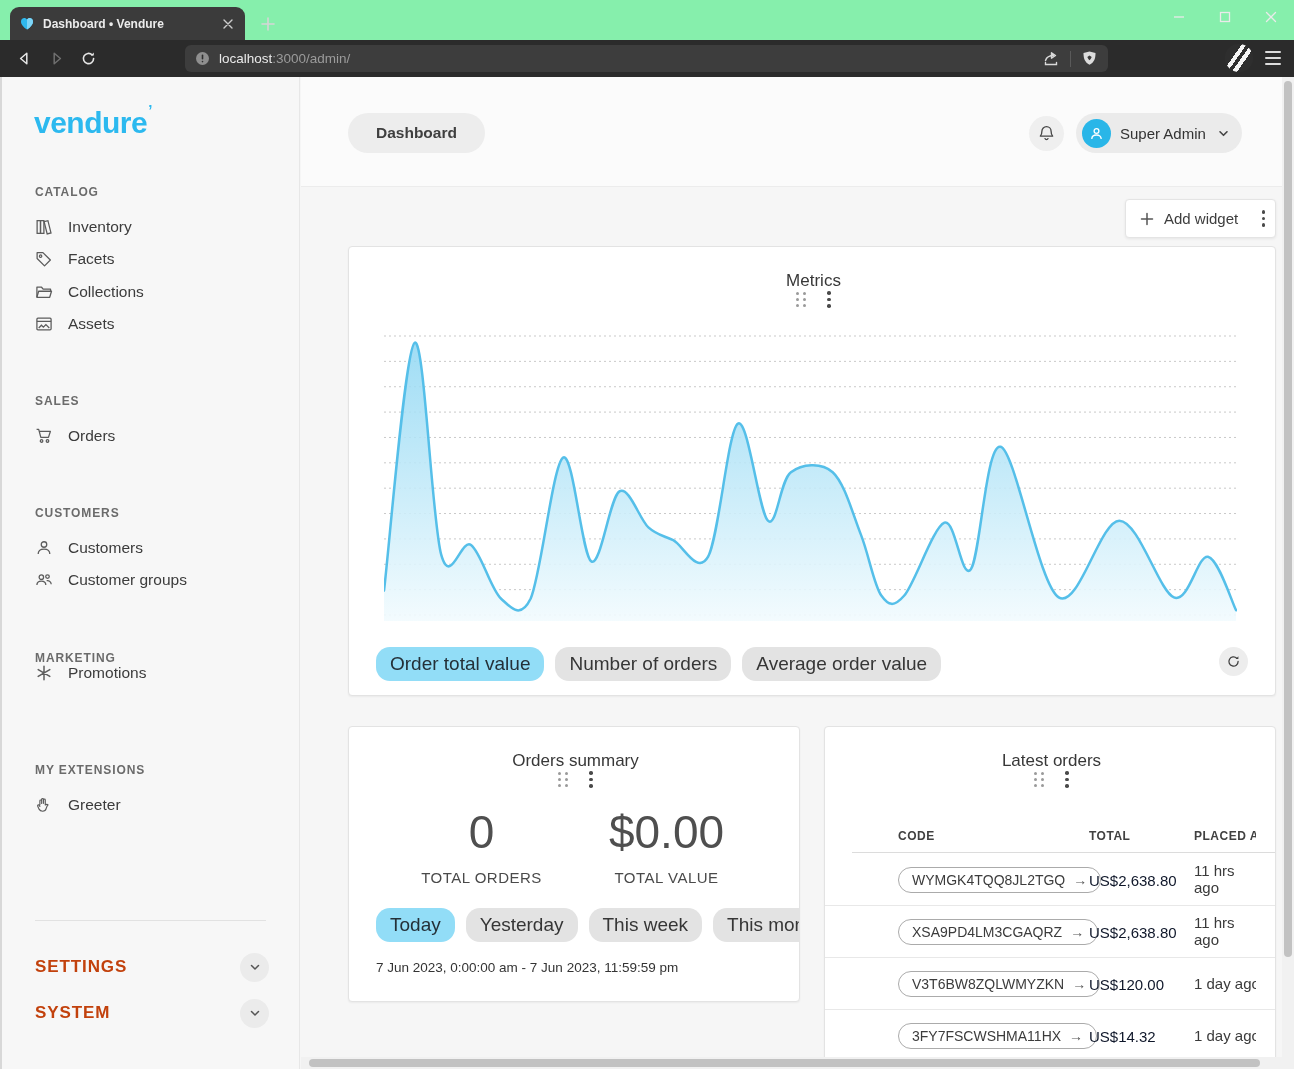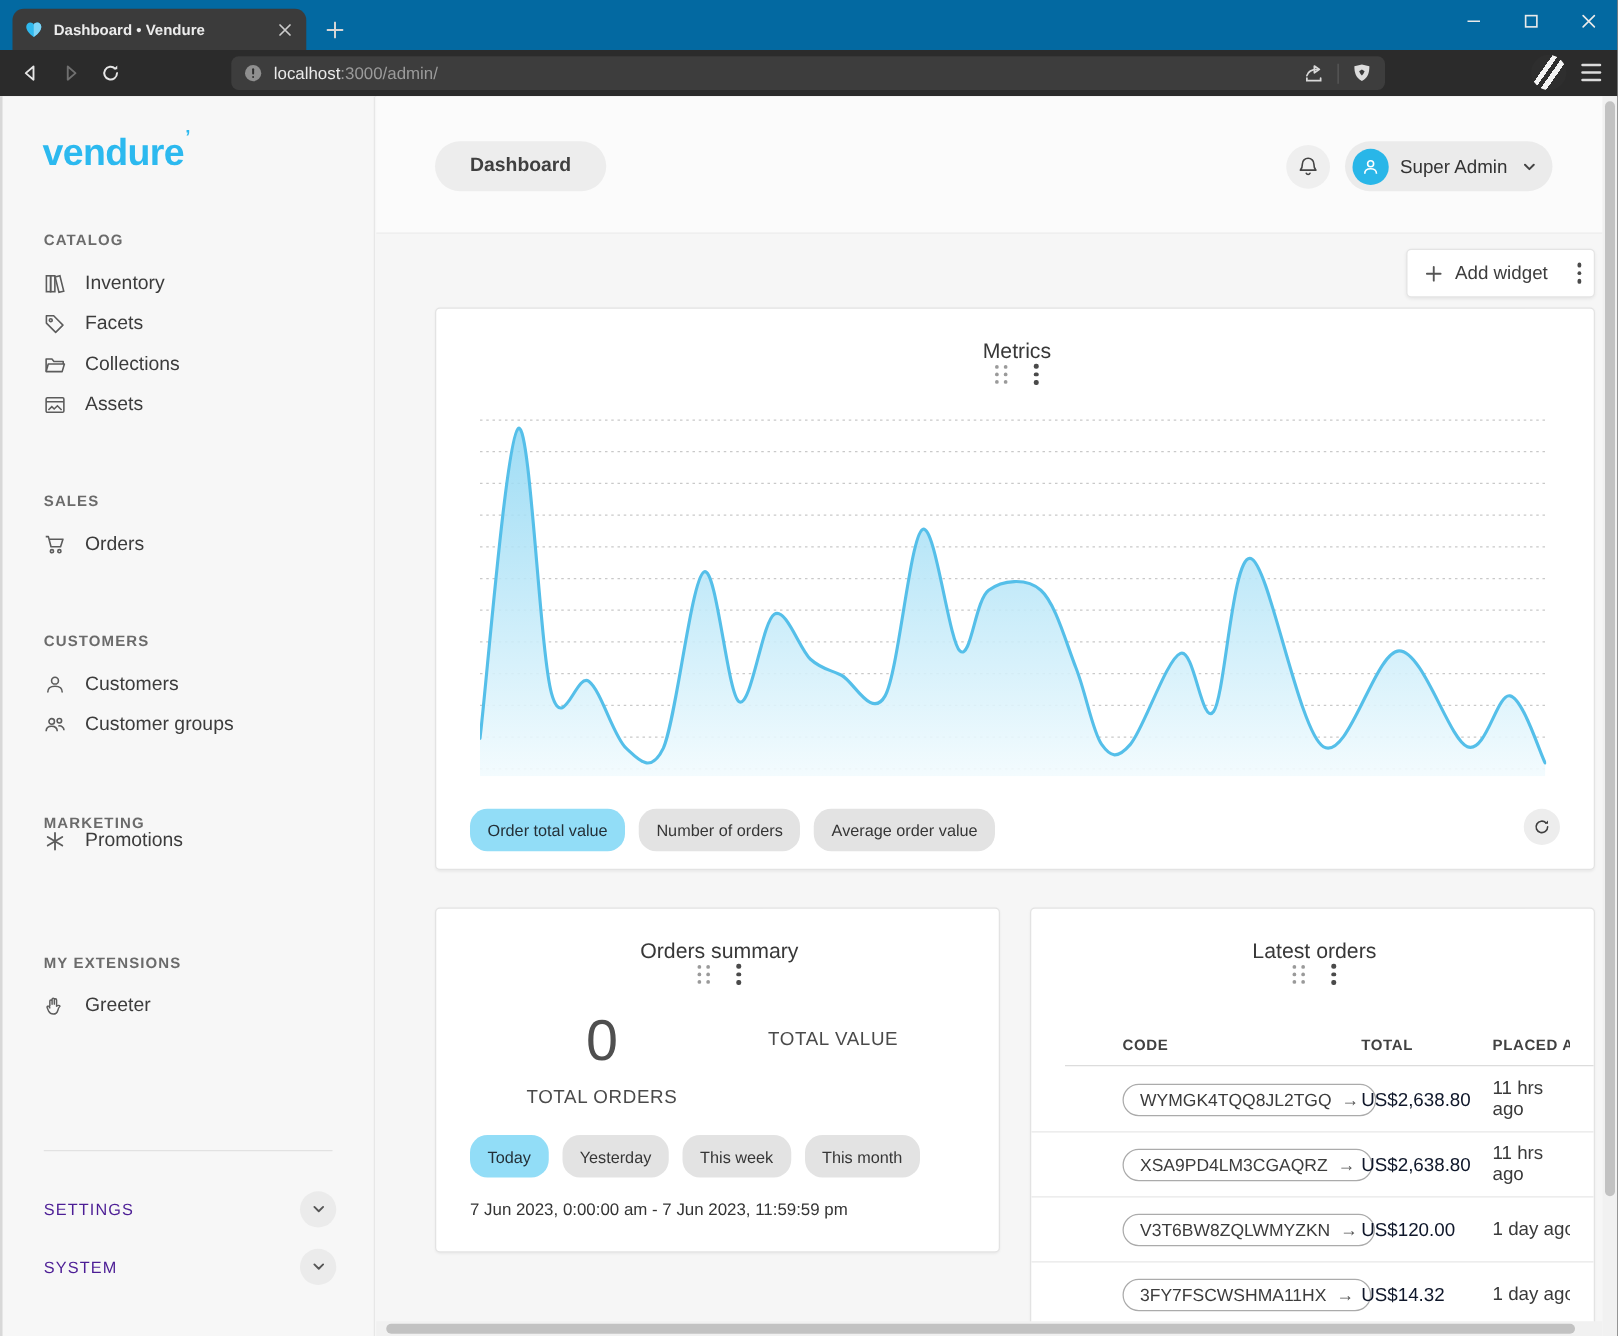--- a/index.html
+++ b/index.html
@@ -2,21 +2,21 @@
 <html><head>
 <meta charset="utf-8">
 <style>
   html,body{margin:0;padding:0;background:#222;}
   *{box-sizing:border-box;}
   .screen{position:relative;width:1294px;height:1069px;overflow:hidden;background:#f6f6f6;
     font-family:"Liberation Sans","DejaVu Sans",sans-serif;-webkit-font-smoothing:antialiased;}
   svg{display:block;}
 
   
-  .tabstrip{position:absolute;top:0;left:0;right:0;height:40px;background:#0369a1;}
+  .tabstrip{position:absolute;top:0;left:0;right:0;height:40px;background:#86efac;}
   .tab{position:absolute;left:10px;top:7px;width:235px;height:33px;background:#3b3b3b;
        border-radius:9px 9px 0 0;display:flex;align-items:center;padding:0 9px;gap:8px;}
   .tab-title{color:#ececec;font-size:12px;font-weight:700;flex:1;white-space:nowrap;overflow:hidden;}
   .tab-close{width:17px;height:17px;display:flex;align-items:center;justify-content:center;border-radius:4px;}
   .newtab{position:absolute;left:254px;top:10px;width:27px;height:27px;display:flex;align-items:center;justify-content:center;border-radius:6px;}
   .wincontrols{position:absolute;right:0;top:0;height:33px;display:flex;}
   .winbtn{width:46px;height:33px;display:flex;align-items:center;justify-content:center;}
 
   .toolbar{position:absolute;top:40px;left:0;right:0;height:37px;background:#2b2b2b;}
   .nav-ic{position:absolute;top:45px;width:26px;height:26px;display:flex;align-items:center;justify-content:center;border-radius:50%;}
@@ -38,21 +38,21 @@
   
   .sidebar{position:absolute;left:2px;top:0;width:298px;bottom:0;background:#f7f7f7;border-right:1px solid #e7e7e7;}
   .logo{position:absolute;left:32px;top:24px;font-size:30px;font-weight:600;letter-spacing:-0.5px;color:#2cb9ef;}
   .logo-tick{font-size:15px;vertical-align:18px;margin-left:1px;}
   .section-h{position:absolute;left:33px;font-size:12px;font-weight:700;color:#6b6b6b;letter-spacing:.9px;}
   .nav-item{position:absolute;left:33px;right:14px;height:32px;display:flex;align-items:center;gap:15px;
             font-size:15.5px;color:#3c3c3c;cursor:pointer;}
   .nav-ico{width:18px;height:18px;color:#5c5c5c;flex:0 0 auto;}
   .side-divider{position:absolute;left:33px;right:33px;top:843px;border-top:1px solid #e2e2e2;}
   .collapse-row{position:absolute;left:33px;right:30px;height:32px;display:flex;align-items:center;justify-content:space-between;}
-  .collapse-label{font-size:13px;font-weight:400;color:#4c1d95;letter-spacing:.9px;}
+  .collapse-label{font-size:17px;font-weight:700;color:#c2410c;letter-spacing:.9px;}
   .chev-pill{width:29px;height:29px;border-radius:50%;background:#ebebeb;display:flex;align-items:center;justify-content:center;}
 
   
   .band{position:absolute;left:301px;top:0;right:12px;height:110px;background:#fbfbfb;border-bottom:1px solid #ececec;}
   .breadcrumb-pill{position:absolute;left:348px;top:36px;height:40px;border-radius:20px;background:#ededed;
       display:flex;align-items:center;padding:0 28px;font-size:15.5px;font-weight:700;color:#3f3f3f;}
   .bell-btn{position:absolute;left:1029px;top:39px;width:35px;height:35px;border-radius:50%;background:#efefef;
       display:flex;align-items:center;justify-content:center;}
   .user-pill{position:absolute;left:1076px;top:36px;width:166px;height:40px;border-radius:20px;background:#ebebeb;
       display:flex;align-items:center;padding:0 12px 0 6px;gap:9px;}
@@ -71,21 +71,21 @@
   .metrics-card{left:348px;top:169px;width:928px;height:450px;}
   .orders-card{left:348px;top:649px;width:452px;height:276px;}
   .latest-card{left:824px;top:649px;width:452px;height:420px;}
 
   #metrics-chart{position:absolute;left:35px;top:87px;}
   .grid{stroke:#c9c9c9;stroke-width:1;stroke-dasharray:2 3;}
   .area{stroke:none;}
   .cline{fill:none;stroke:#55bfe9;stroke-width:2.5;stroke-linecap:round;stroke-linejoin:round;}
 
   .chips-row{position:absolute;left:27px;display:flex;gap:11px;}
-  .chip{height:27px;border-radius:14px;background:#e3e3e3;color:#363636;font-size:13px;
+  .chip{height:27px;border-radius:14px;background:#e3e3e3;color:#363636;font-size:19px;
         display:flex;align-items:center;padding:17px 14px;white-space:nowrap;cursor:pointer;}
   .chip.active{background:#92ddf7;color:#243038;}
   .refresh-btn{position:absolute;right:27px;width:29px;height:29px;border-radius:50%;background:#ededed;
         display:flex;align-items:center;justify-content:center;}
 
   
   .stats{position:absolute;left:0;right:0;top:82px;display:flex;padding:0 40px;}
   .stat{flex:1;text-align:center;}
   .stat-num{font-size:46px;font-weight:500;color:#4f4f4f;line-height:1;}
   .stat-label{margin-top:14px;font-size:15px;color:#4a4a4a;letter-spacing:.5px;}
@@ -444,20 +444,21 @@
               <i></i>
             </span>
         </span>
       </div>
       <div class="stats">
         <div class="stat">
           <div class="stat-num">0</div>
           <div class="stat-label">TOTAL ORDERS</div>
         </div>
         <div class="stat">
+          <div class="stat-num">$0.00</div>
           <div class="stat-label">TOTAL VALUE</div>
         </div>
       </div>
       <div class="chips-row" style="top:181px">
         <span class="chip active">Today</span>
         <span class="chip">Yesterday</span>
         <span class="chip">This week</span>
         <span class="chip">This month</span>
       </div>
       <div class="date-range">7 Jun 2023, 0:00:00 am - 7 Jun 2023, 11:59:59 pm</div>

